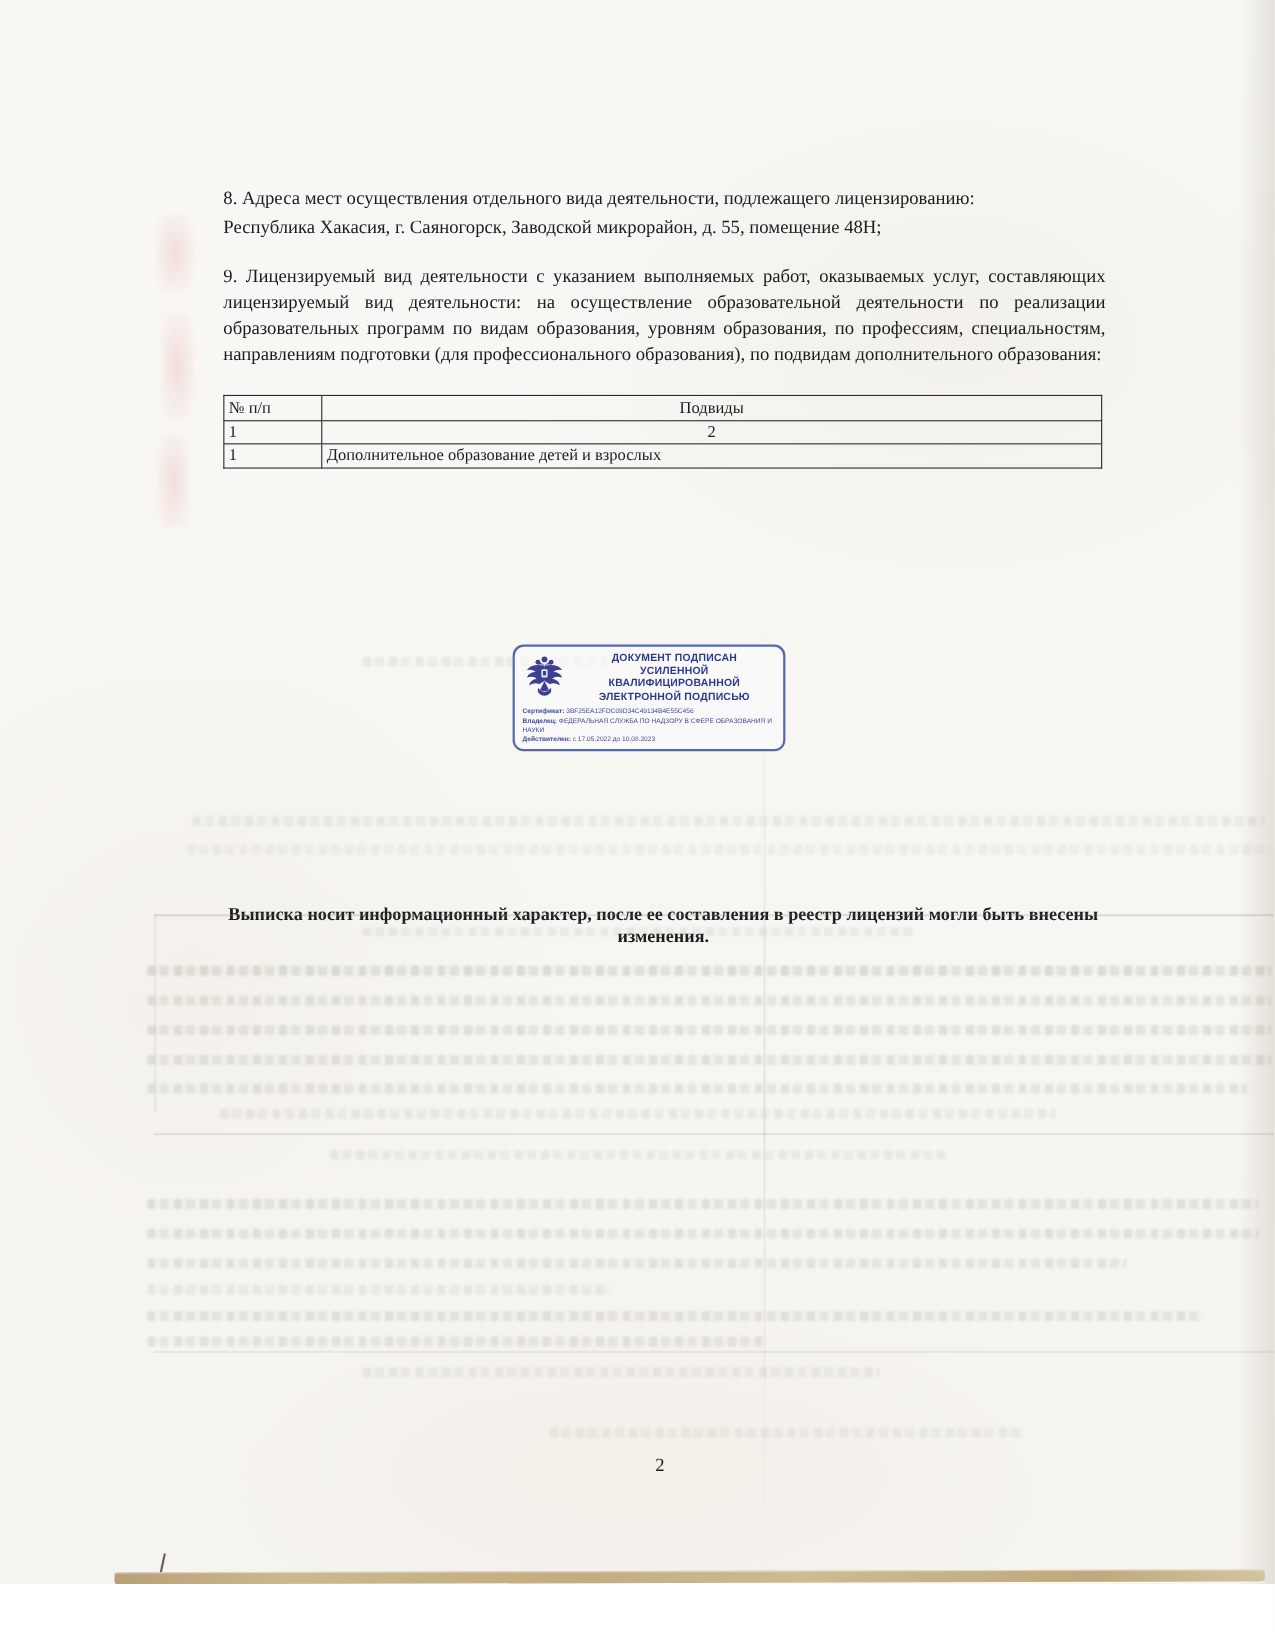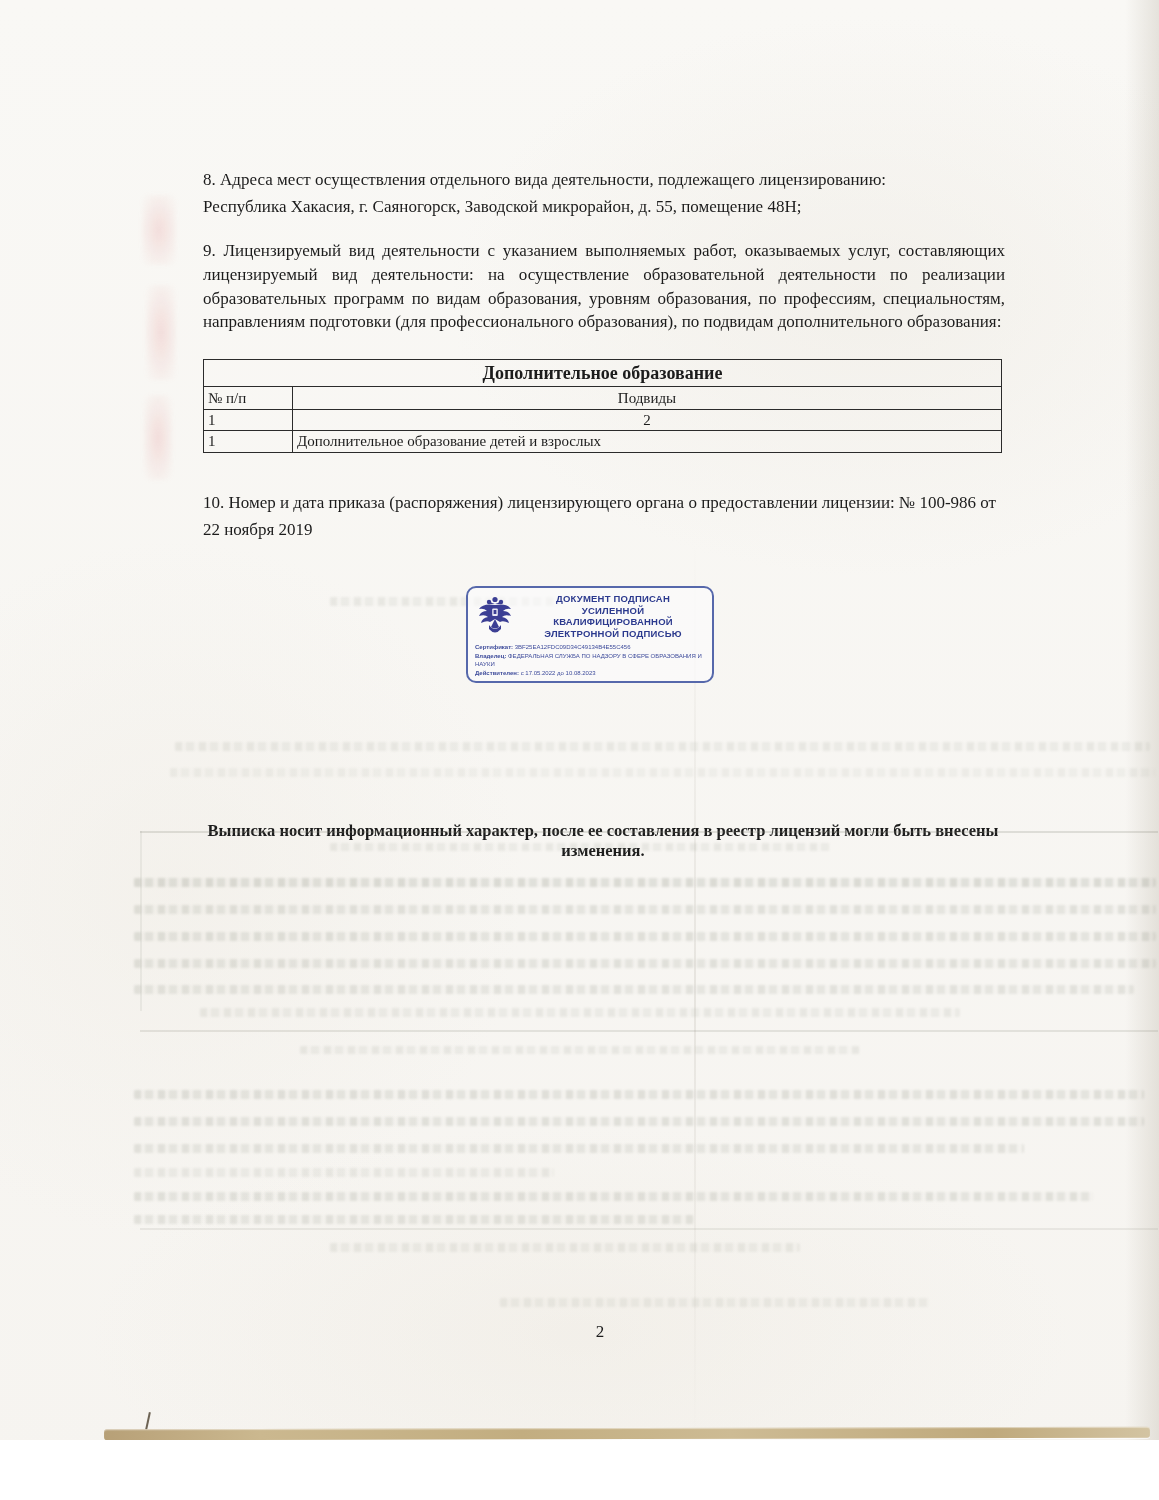--- a/index.html
+++ b/index.html
@@ -86,39 +86,35 @@
 
   <div class="txt p8">
     <div>8. Адреса мест осуществления отдельного вида деятельности, подлежащего лицензированию:</div>
     <div>Республика Хакасия, г. Саяногорск, Заводской микрорайон, д. 55, помещение 48Н;</div>
   </div>
 
   <div class="txt p9">9. Лицензируемый вид деятельности с указанием выполняемых работ, оказываемых услуг, составляющих лицензируемый вид деятельности: на осуществление образовательной деятельности по реализации образовательных программ по видам образования, уровням образования, по профессиям, специальностям, направлениям подготовки (для профессионального образования), по подвидам дополнительного образования:</div>
 
   <table class="lic-table">
     <tbody>
-        <tr>
-          <td colspan="2" class="t-title">Дополнительное образование</td>
-        </tr>
     <tr class="t-head">
       <td class="col-num">№ п/п</td>
       <td style="text-align:center;margin-top:48px;">Подвиды</td>
     </tr>
     <tr class="t-numrow">
       <td class="col-num">1</td>
       <td style="text-align:center;">2</td>
     </tr>
     <tr class="t-datarow">
       <td class="col-num">1</td>
       <td>Дополнительное образование детей и взрослых</td>
     </tr>
   </tbody>
     </table>
 
-  <div class="txt p10">10. Номер и дата приказа (распоряжения) лицензирующего органа о предоставлении лицензии: № 100-986 от 22 ноября 2019</div>
 
   <div class="bleed light" style="left:330px;top:597px;width:230px;"></div>
 
   <div class="stamp">
     <div class="stamp-top">
       <svg class="stamp-emblem" viewBox="0 0 40 42">
         <g fill="#3c3f94">
           <circle cx="14" cy="7" r="2.2"></circle>
             <circle cx="26" cy="7" r="2.2"></circle>
             <circle cx="20" cy="4.5" r="2.6"></circle>

